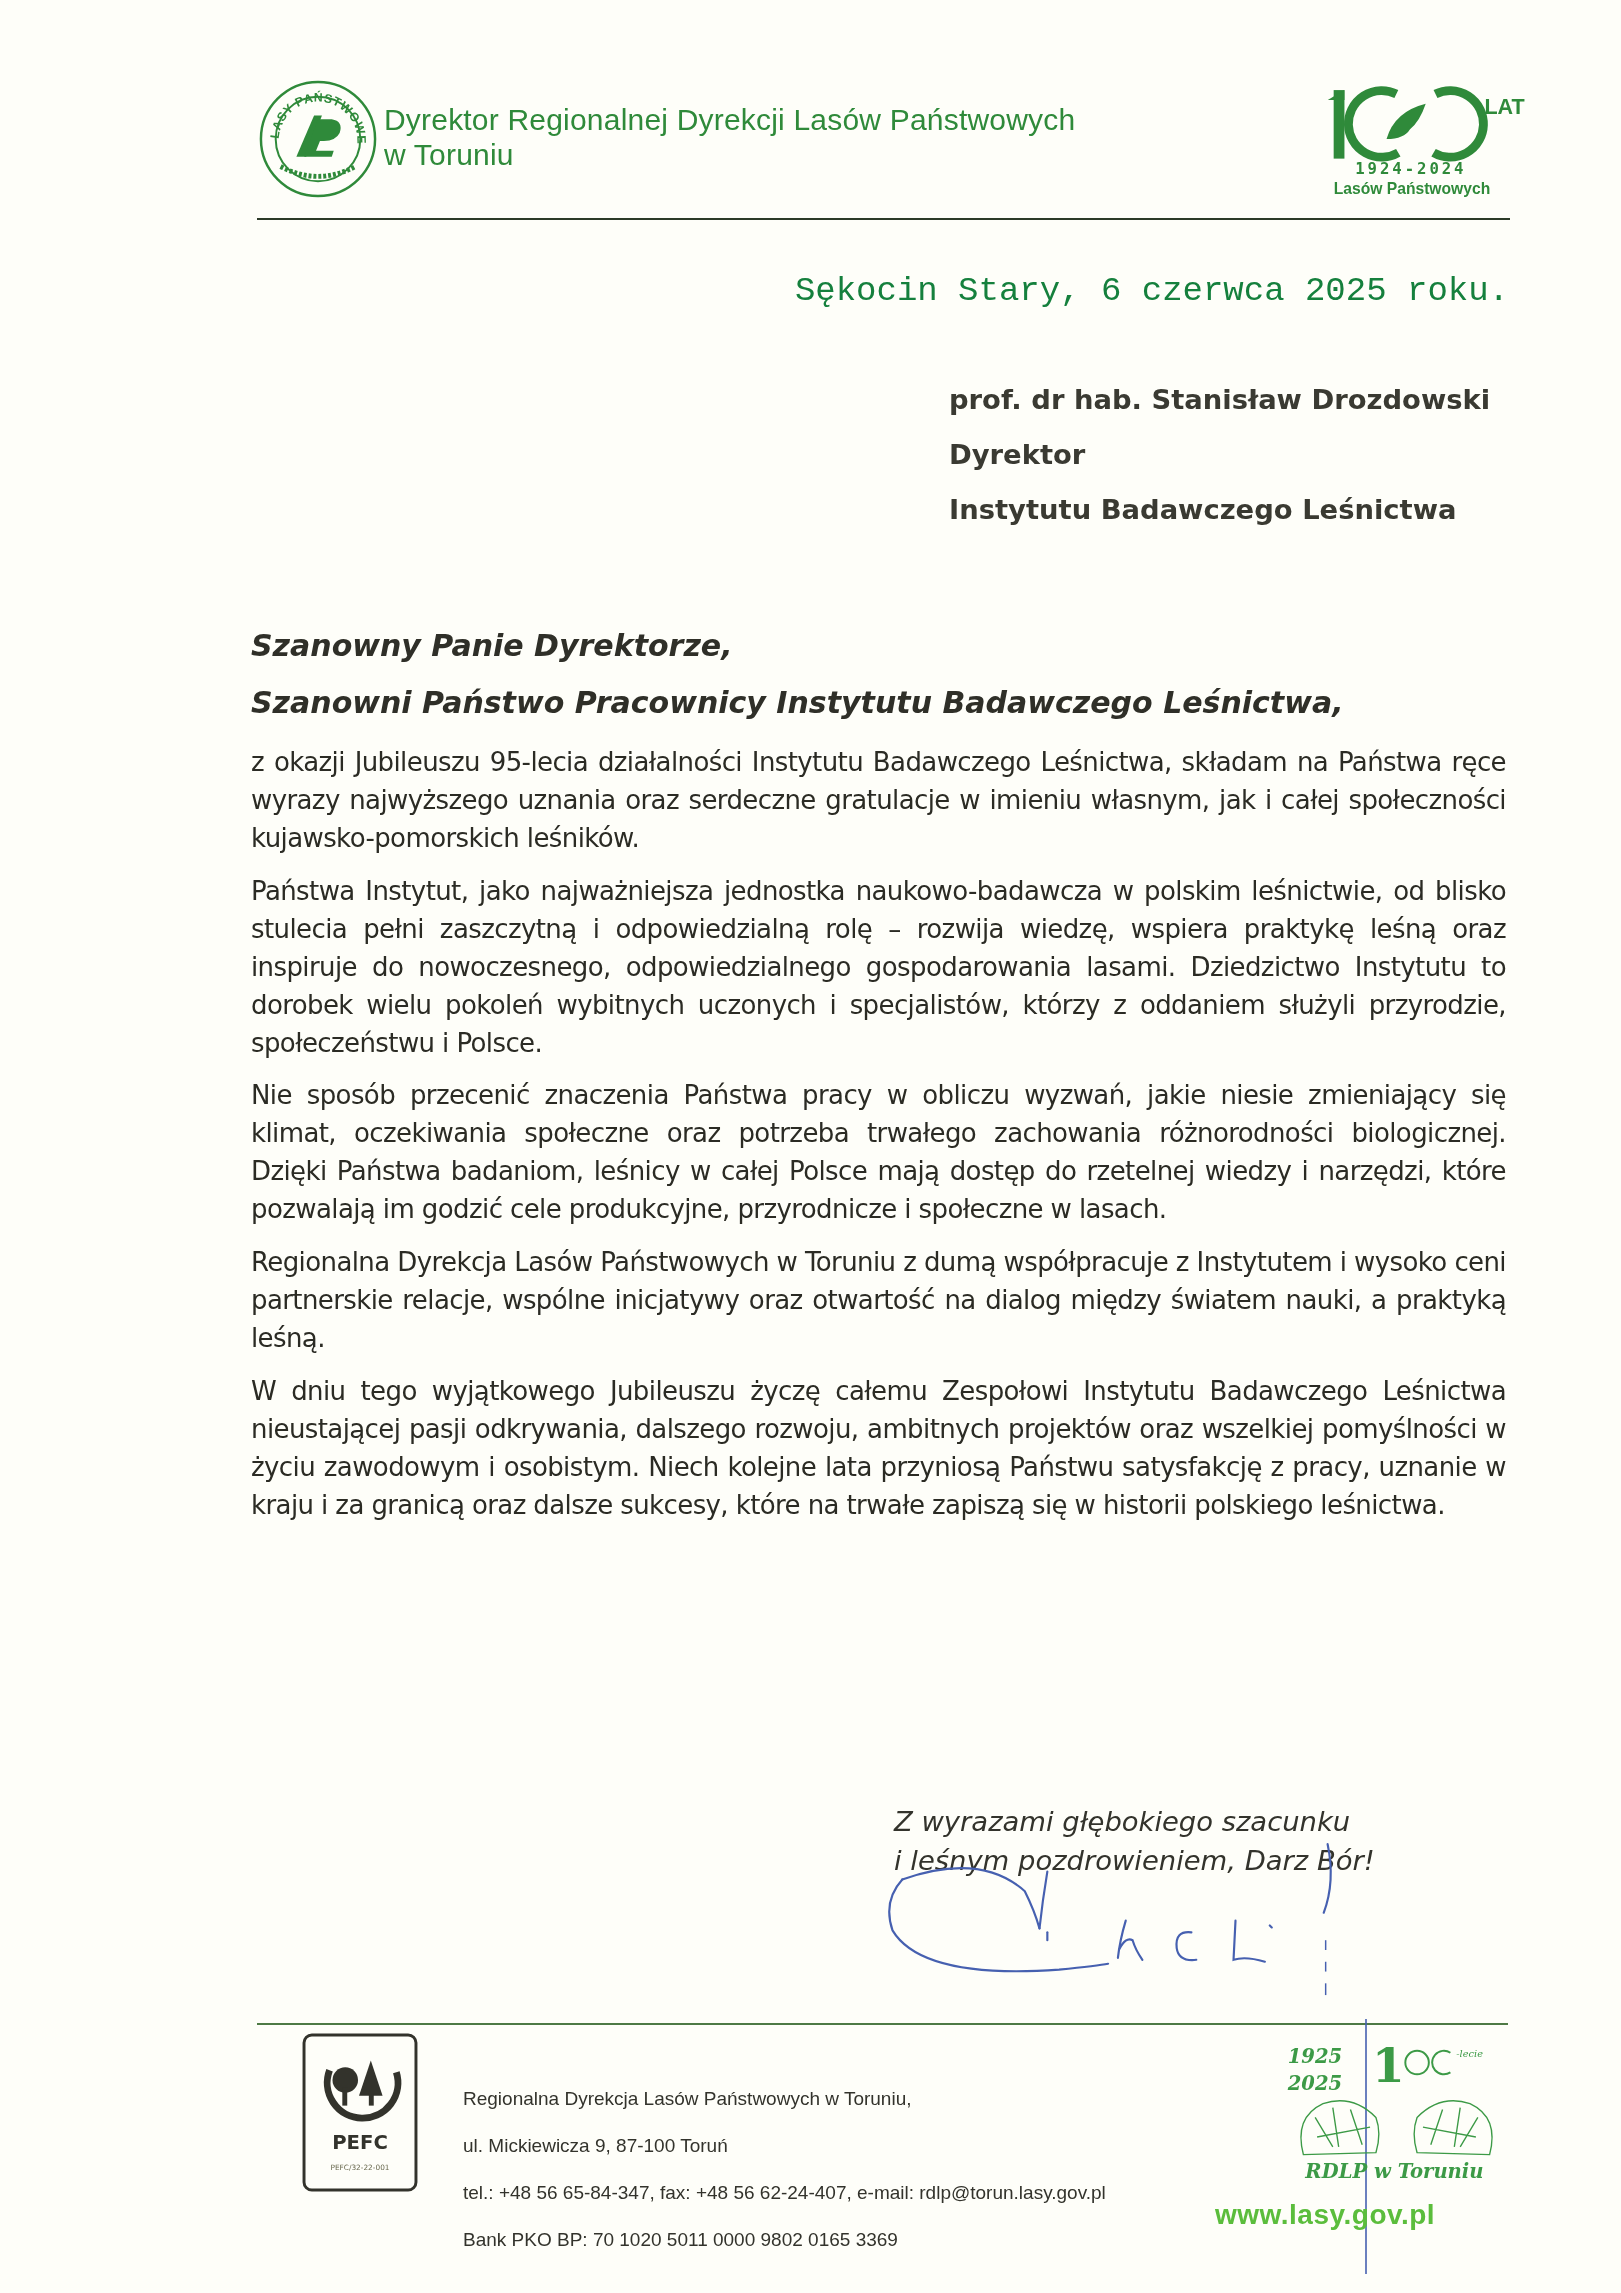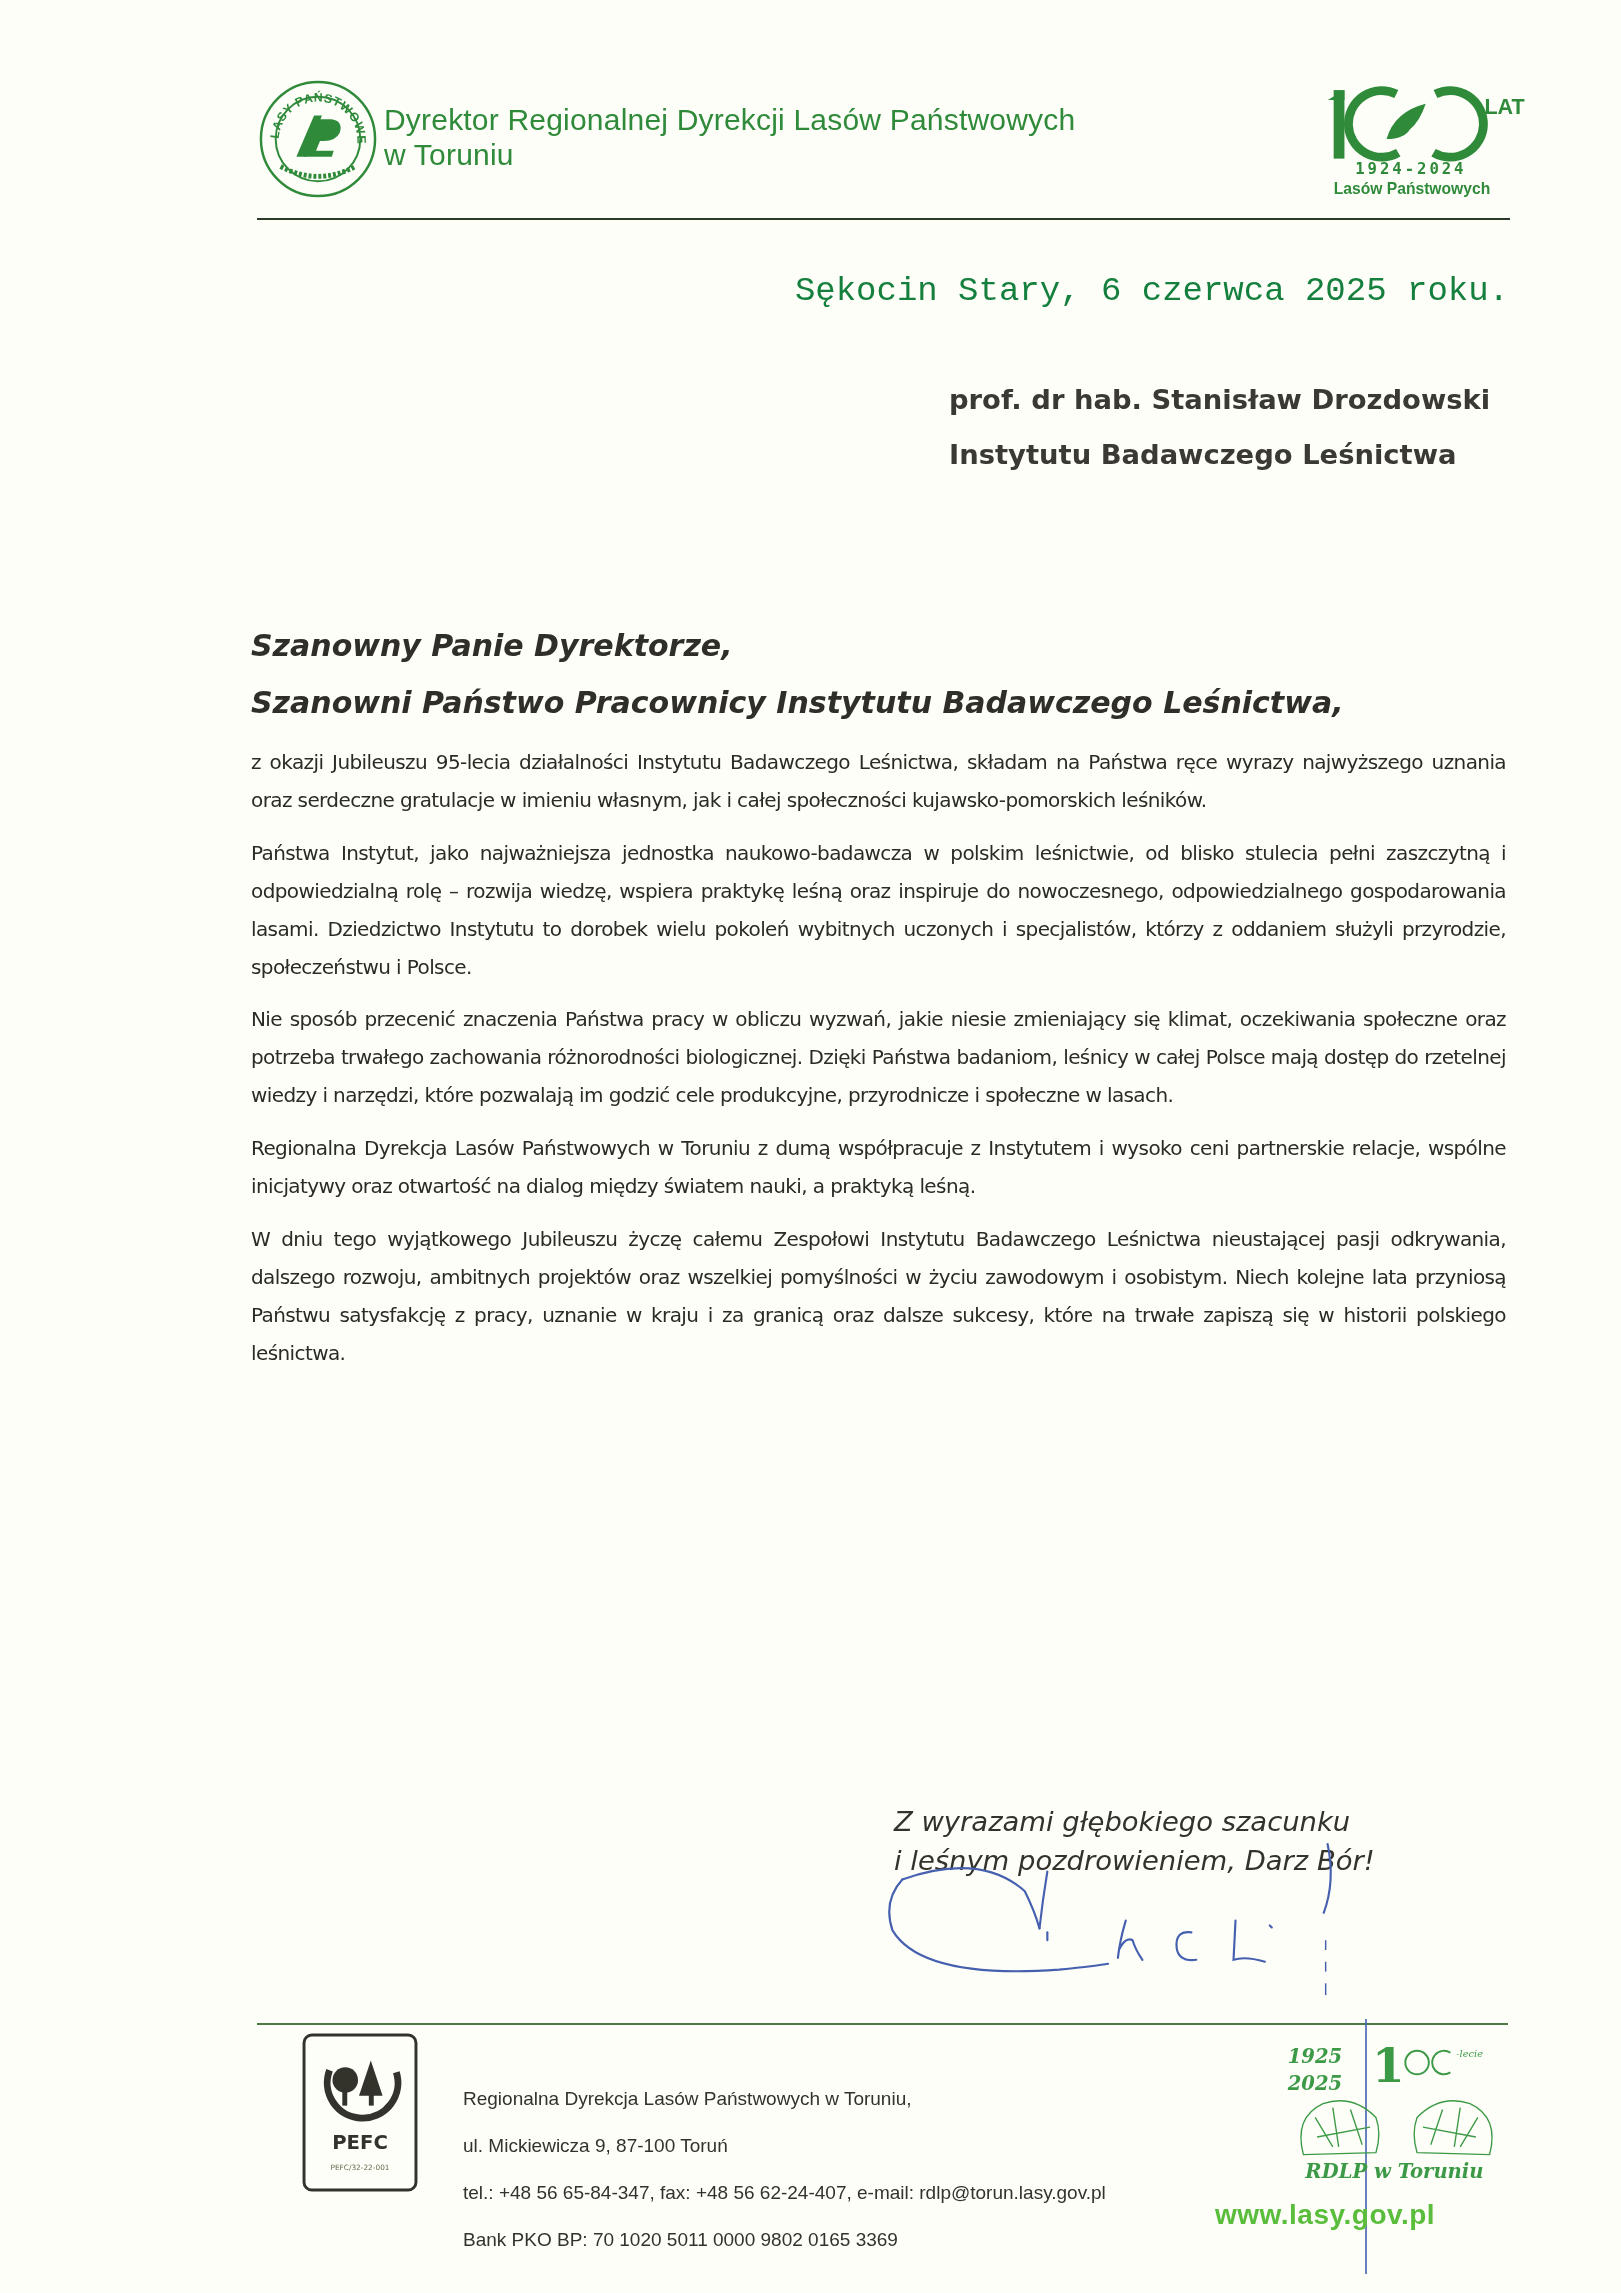--- a/index.html
+++ b/index.html
@@ -16,21 +16,21 @@
   .logo-100 { left: 1318px; top: 82px; width: 235px; height: 118px; }
   .rule-top { left: 257px; top: 218px; width: 1253px; height: 2px; background: #2c3a28; }
 
   
   .date { right: 112px; top: 272px; font-size: 34px; color: #15803d; font-family: Liberation Mono, monospace; }
   .addr { left: 949px; top: 372px; font-size: 27.4px; font-weight: bold; color: #3a3a32; line-height: 55px; }
   .addr div { white-space: nowrap; }
 
   
   .greet { left: 251px; top: 617px; font-size: 30px; font-style: italic; font-weight: bold; color: #2f2f28; line-height: 57px; }
-  .body-text { left: 251px; top: 743px; width: 1255px; font-size: 20px; line-height: 38px; color: #2b2b24; }
+  .body-text { left: 251px; top: 743px; width: 1255px; font-size: 26px; line-height: 38px; color: #2b2b24; }
   .body-text p { margin: 0 0 14.7px 0; text-align: justify; font-family: "DejaVu Sans", sans-serif; letter-spacing: -0.6px; }
 
   
   .closing { left: 894px; top: 1802px; font-size: 27.4px; font-style: italic; color: #33332c; line-height: 39px; }
   .signature { left: 863px; top: 1803px; width: 549px; height: 196px; }
 
   
   .rule-bot { left: 257px; top: 2023px; width: 1251px; height: 2px; background: #4e7a45; }
   .pefc { left: 300px; top: 2031px; width: 120px; height: 163px; }
   .foot-text { left: 463px; top: 2064px; font-family: "Liberation Sans", sans-serif; font-size: 19px; line-height: 24px; color: #33332c; }
@@ -67,20 +67,21 @@
   <path d="M70,58 Q78,30 110,22 Q104,40 94,48 Q88,58 70,58 Z" fill="#2f8a3a"></path>
   <text x="170" y="32" font-family="Liberation Sans, sans-serif" font-weight="bold" font-size="22" fill="#2f8a3a">LAT</text>
   <text x="38" y="94" font-family="DejaVu Sans Mono, monospace" font-weight="bold" font-size="16" fill="#2f8a3a" letter-spacing="3">1924-2024</text>
   <text x="16" y="114" font-family="Liberation Sans, sans-serif" font-weight="bold" font-size="16" fill="#2f8a3a">Lasów Państwowych</text>
 </svg>
 <div class="abs rule-top"></div>
 
 <div class="abs date">Sękocin Stary, 6 czerwca 2025 roku.</div>
 <div class="abs addr">
   <div>prof. dr hab. Stanisław Drozdowski</div>
+  <div>Dyrektor</div>
   <div>Instytutu Badawczego Leśnictwa</div>
 </div>
 
 <div class="abs greet">
   <div>Szanowny Panie Dyrektorze,</div>
   <div>Szanowni Państwo Pracownicy Instytutu Badawczego Leśnictwa,</div>
 </div>
 
 <div class="abs body-text">
   <p>z okazji Jubileuszu 95-lecia działalności Instytutu Badawczego Leśnictwa, składam na Państwa ręce wyrazy najwyższego uznania oraz serdeczne gratulacje w imieniu własnym, jak i całej społeczności kujawsko-pomorskich leśników.</p>

